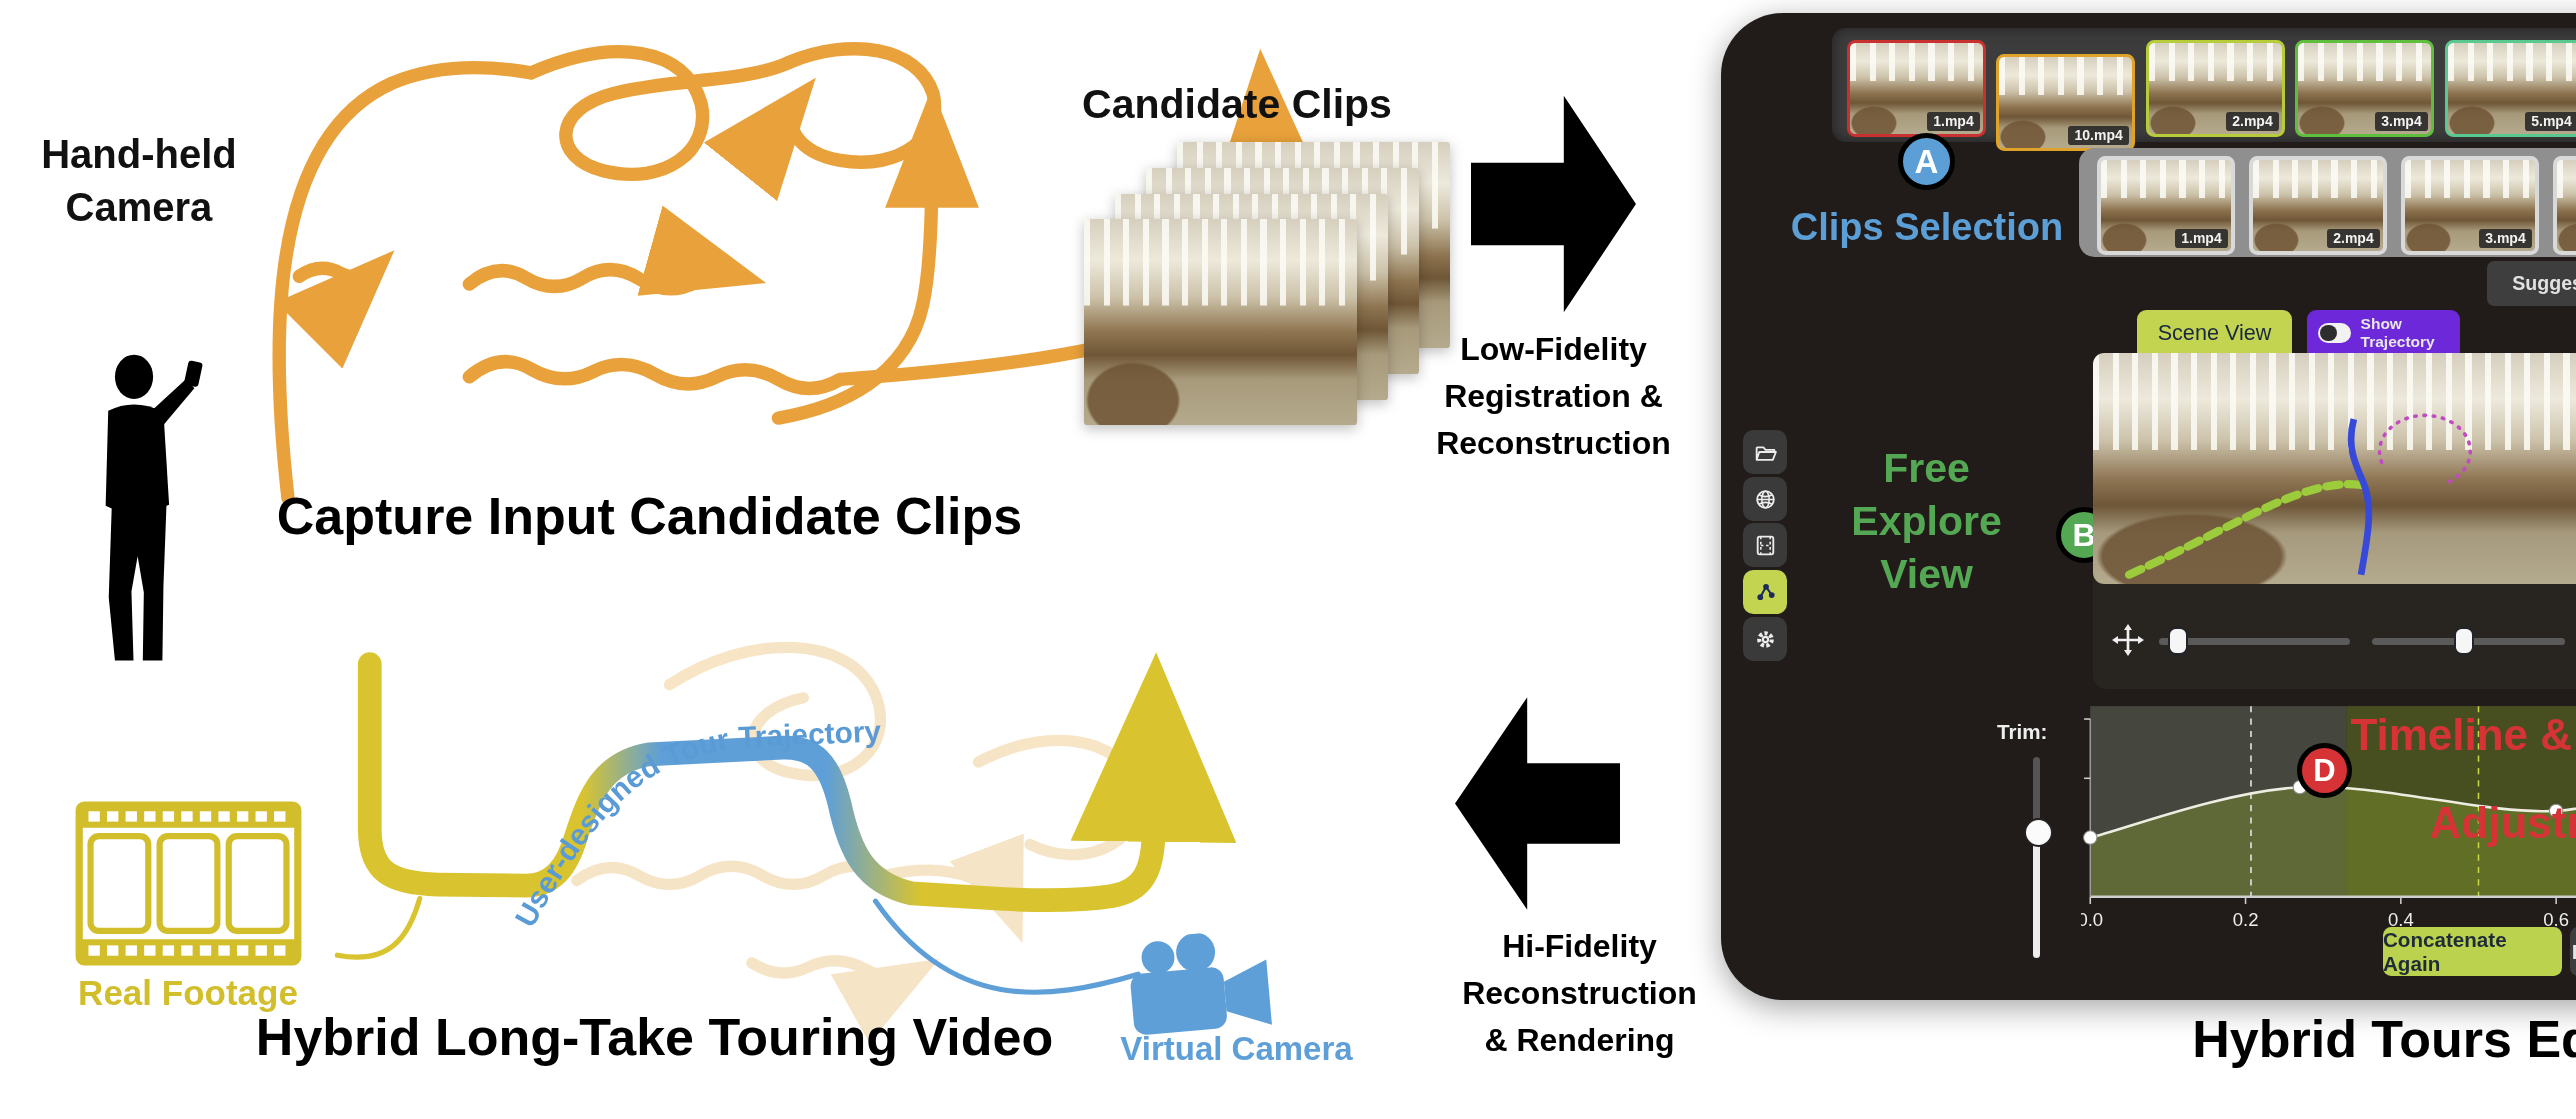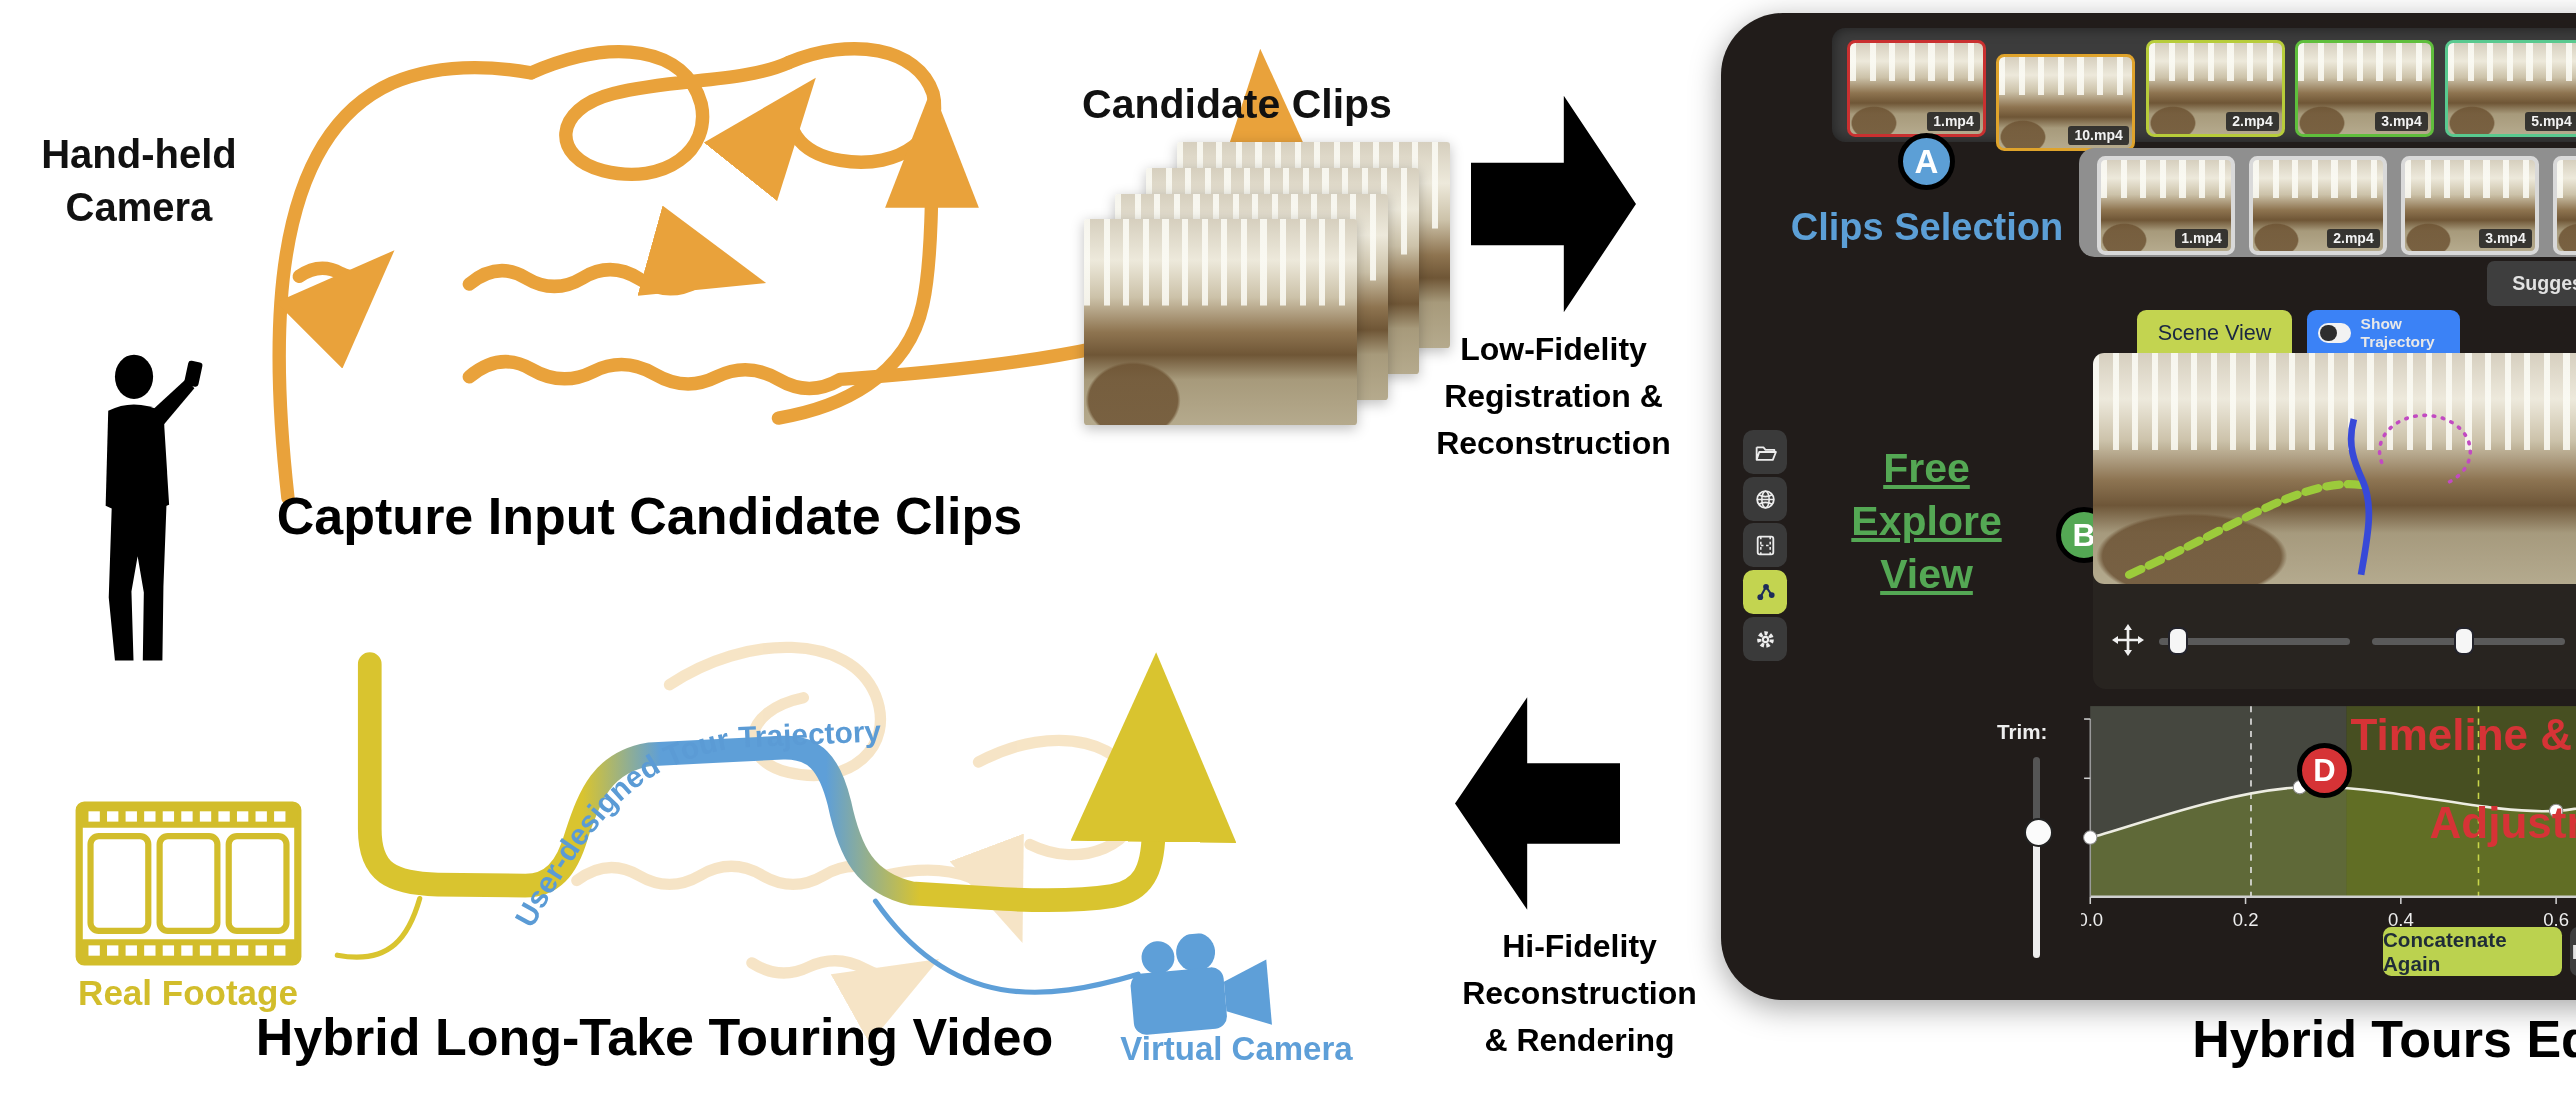--- a/index.html
+++ b/index.html
@@ -32,21 +32,21 @@
          display:flex;align-items:center;justify-content:center;}
   .ui-btn{position:absolute;display:flex;align-items:center;justify-content:center;
           border-radius:7.2px;font-weight:600;cursor:pointer;}
   .btn-dark{background:#3E3E3E;color:#E2E2E2;}
   .btn-green{background:#BBD24F;color:#1F2C37;}
   .tab{position:absolute;display:flex;align-items:center;justify-content:center;
        border-radius:9.3px 9.3px 0 0;font-size:21.6px;font-weight:400;}
   .toggle{position:relative;width:33px;height:20.6px;border-radius:10.3px;flex:0 0 auto;}
   .toggle .knob{position:absolute;top:2.1px;width:16.5px;height:16.5px;border-radius:50%;}
   .tgl-on{background:#F2F2F2;}   .tgl-on .knob{left:2.1px;background:#2E2E2E;}
-  .chipbar{position:absolute;background:#3b82f6;border-radius:9.3px 9.3px 0 0;display:flex;
+  .chipbar{position:absolute;background:#6d28d9;border-radius:9.3px 9.3px 0 0;display:flex;
            align-items:center;gap:9.3px;padding:0 11.3px;color:#E8E8E8;font-size:15.5px;font-weight:600;}
   .card{position:absolute;background:#282420;border-radius:12.4px;}
   .video{position:absolute;border-radius:11.3px;overflow:hidden;}
   .slider{position:absolute;height:7.2px;border-radius:3.6px;background:#5A5A5A;}
   .knob-v{position:absolute;width:15.5px;height:24px;border-radius:7.7px;background:#F6F6F6;
           border:2.6px solid #23232B;top:-10.8px;}
   .sidebar-btn{position:absolute;left:1743px;width:44px;height:44px;border-radius:10.3px;background:#3A3A3A;
                display:flex;align-items:center;justify-content:center;}
   .trim-handle{position:absolute;width:29px;height:29px;border-radius:50%;background:#FCFCFC;
                border:2.1px solid #8A8A8A;top:717px;}
@@ -274,21 +274,21 @@
       <circle cx="36" cy="29" r="5.5" fill="#1D2B5A"></circle>
     </svg>
   </div>
   <div class="sidebar-btn" style="top:617px;">
     <svg width="25" height="25" viewBox="0 0 48 48">
       <circle cx="24" cy="24" r="12" fill="none" stroke="#EDEDED" stroke-width="8" stroke-dasharray="6.2 4.4"></circle>
       <circle cx="24" cy="24" r="5" fill="none" stroke="#EDEDED" stroke-width="4"></circle>
     </svg>
   </div>
 
-  <div class="abs ctr" style="left:1803px;top:442px;width:247px;font-size:41px;font-weight:700;color:#54A854;line-height:53px;text-decoration:underline;">
+  <div class="abs ctr" style="left:1803px;top:442px;width:247px;font-size:41px;font-weight:700;color:#54A854;line-height:53px;">
     <div>Free Explore</div>
     <div>View</div>
   </div>
   <div class="badge" style="left:2056px;top:507px;width:46px;height:46px;font-size:32px;background:#54A854;">
       <span>B</span>
     </div>
 
   <div class="tab" style="left:2137px;top:310px;width:155px;height:46px;background:#C3D450;color:#1A2742;">Scene View</div>
   <div class="chipbar" style="left:2307px;top:310px;width:130px;height:46px;">
     <div class="toggle tgl-on">

